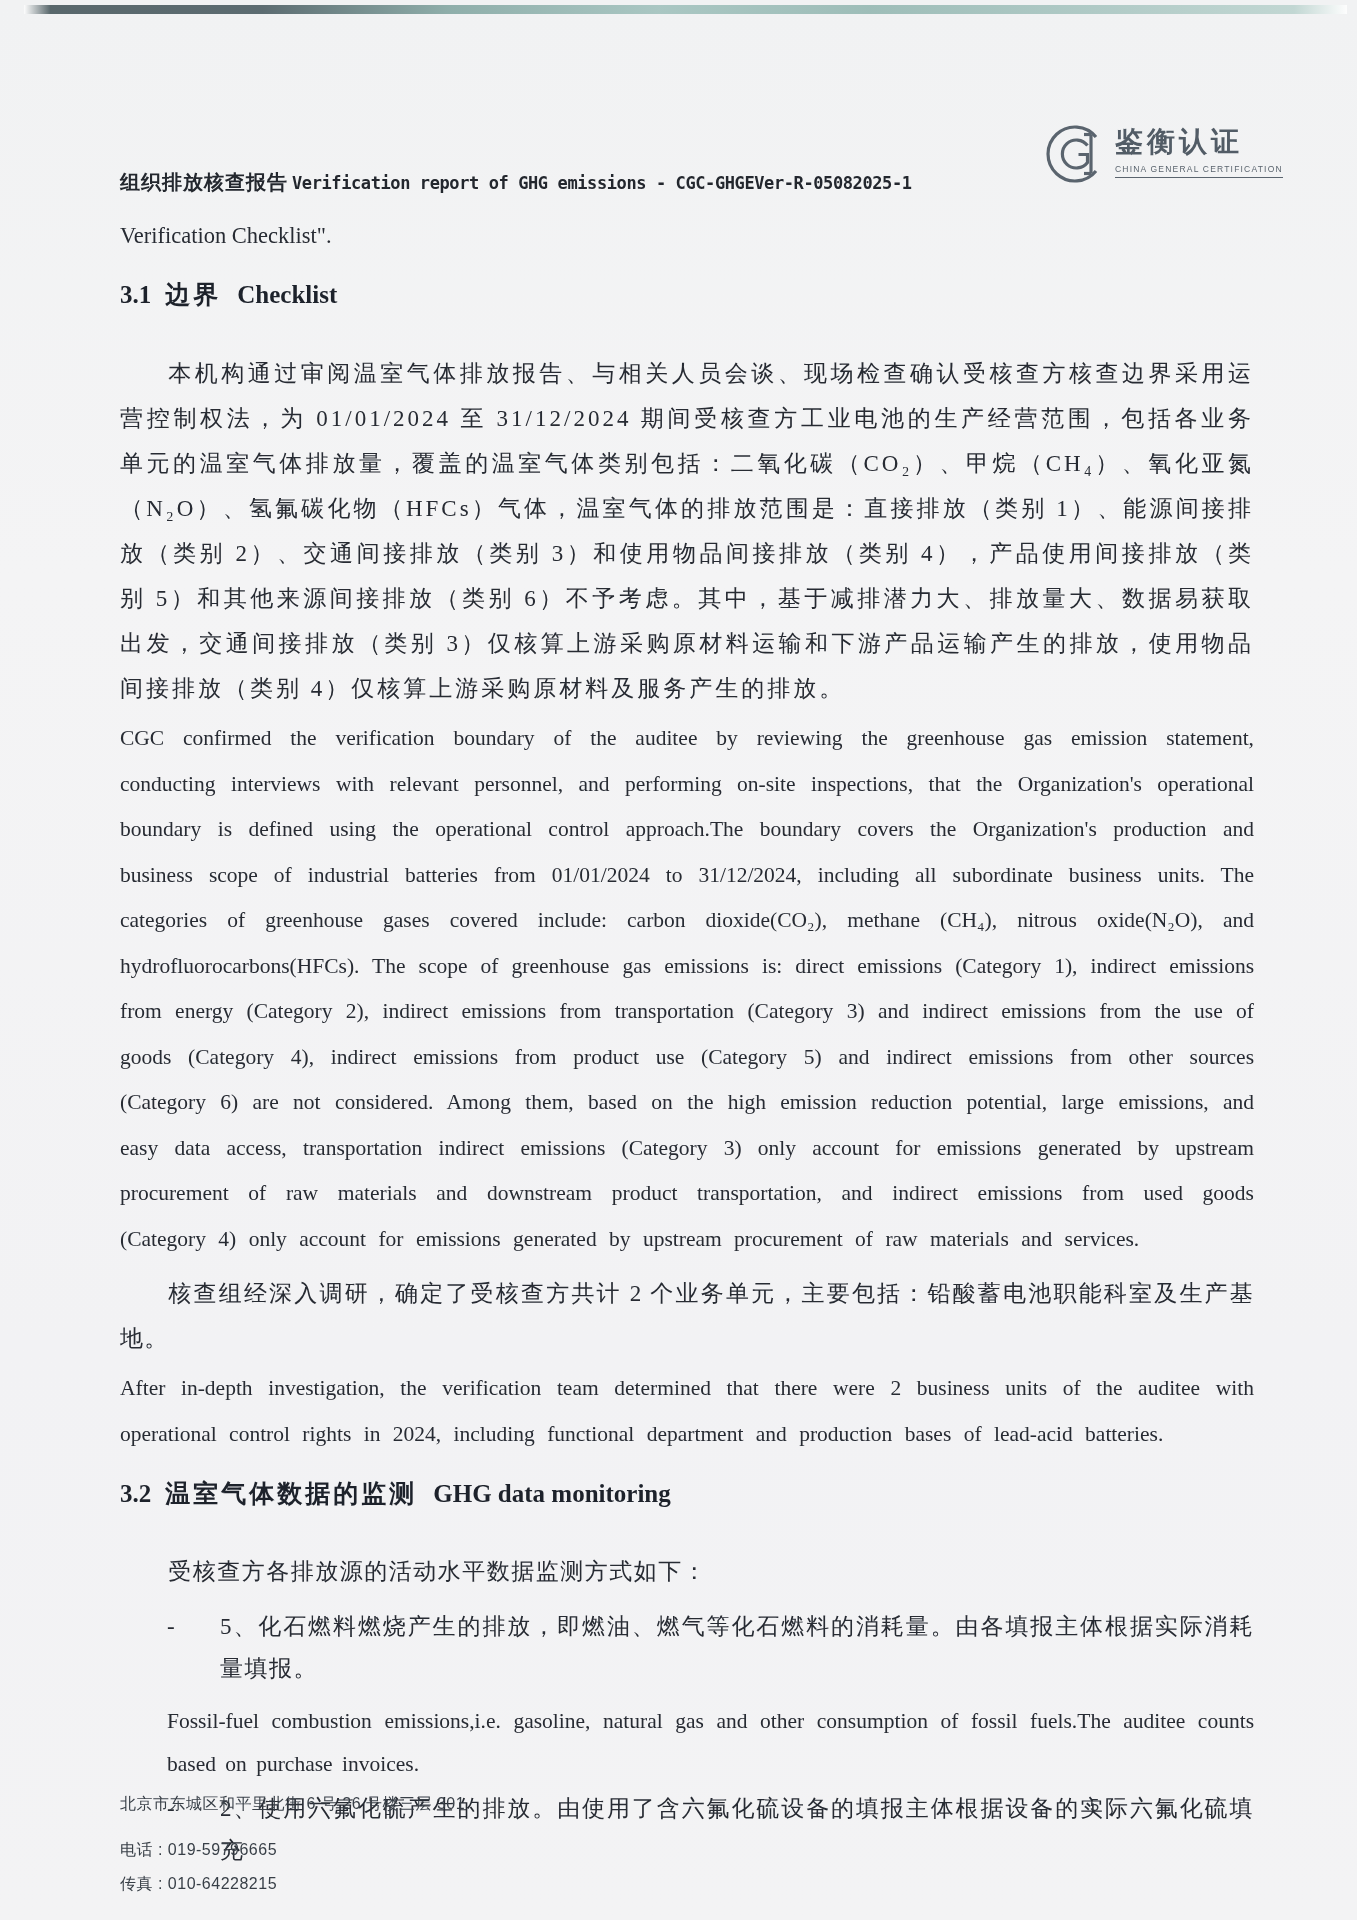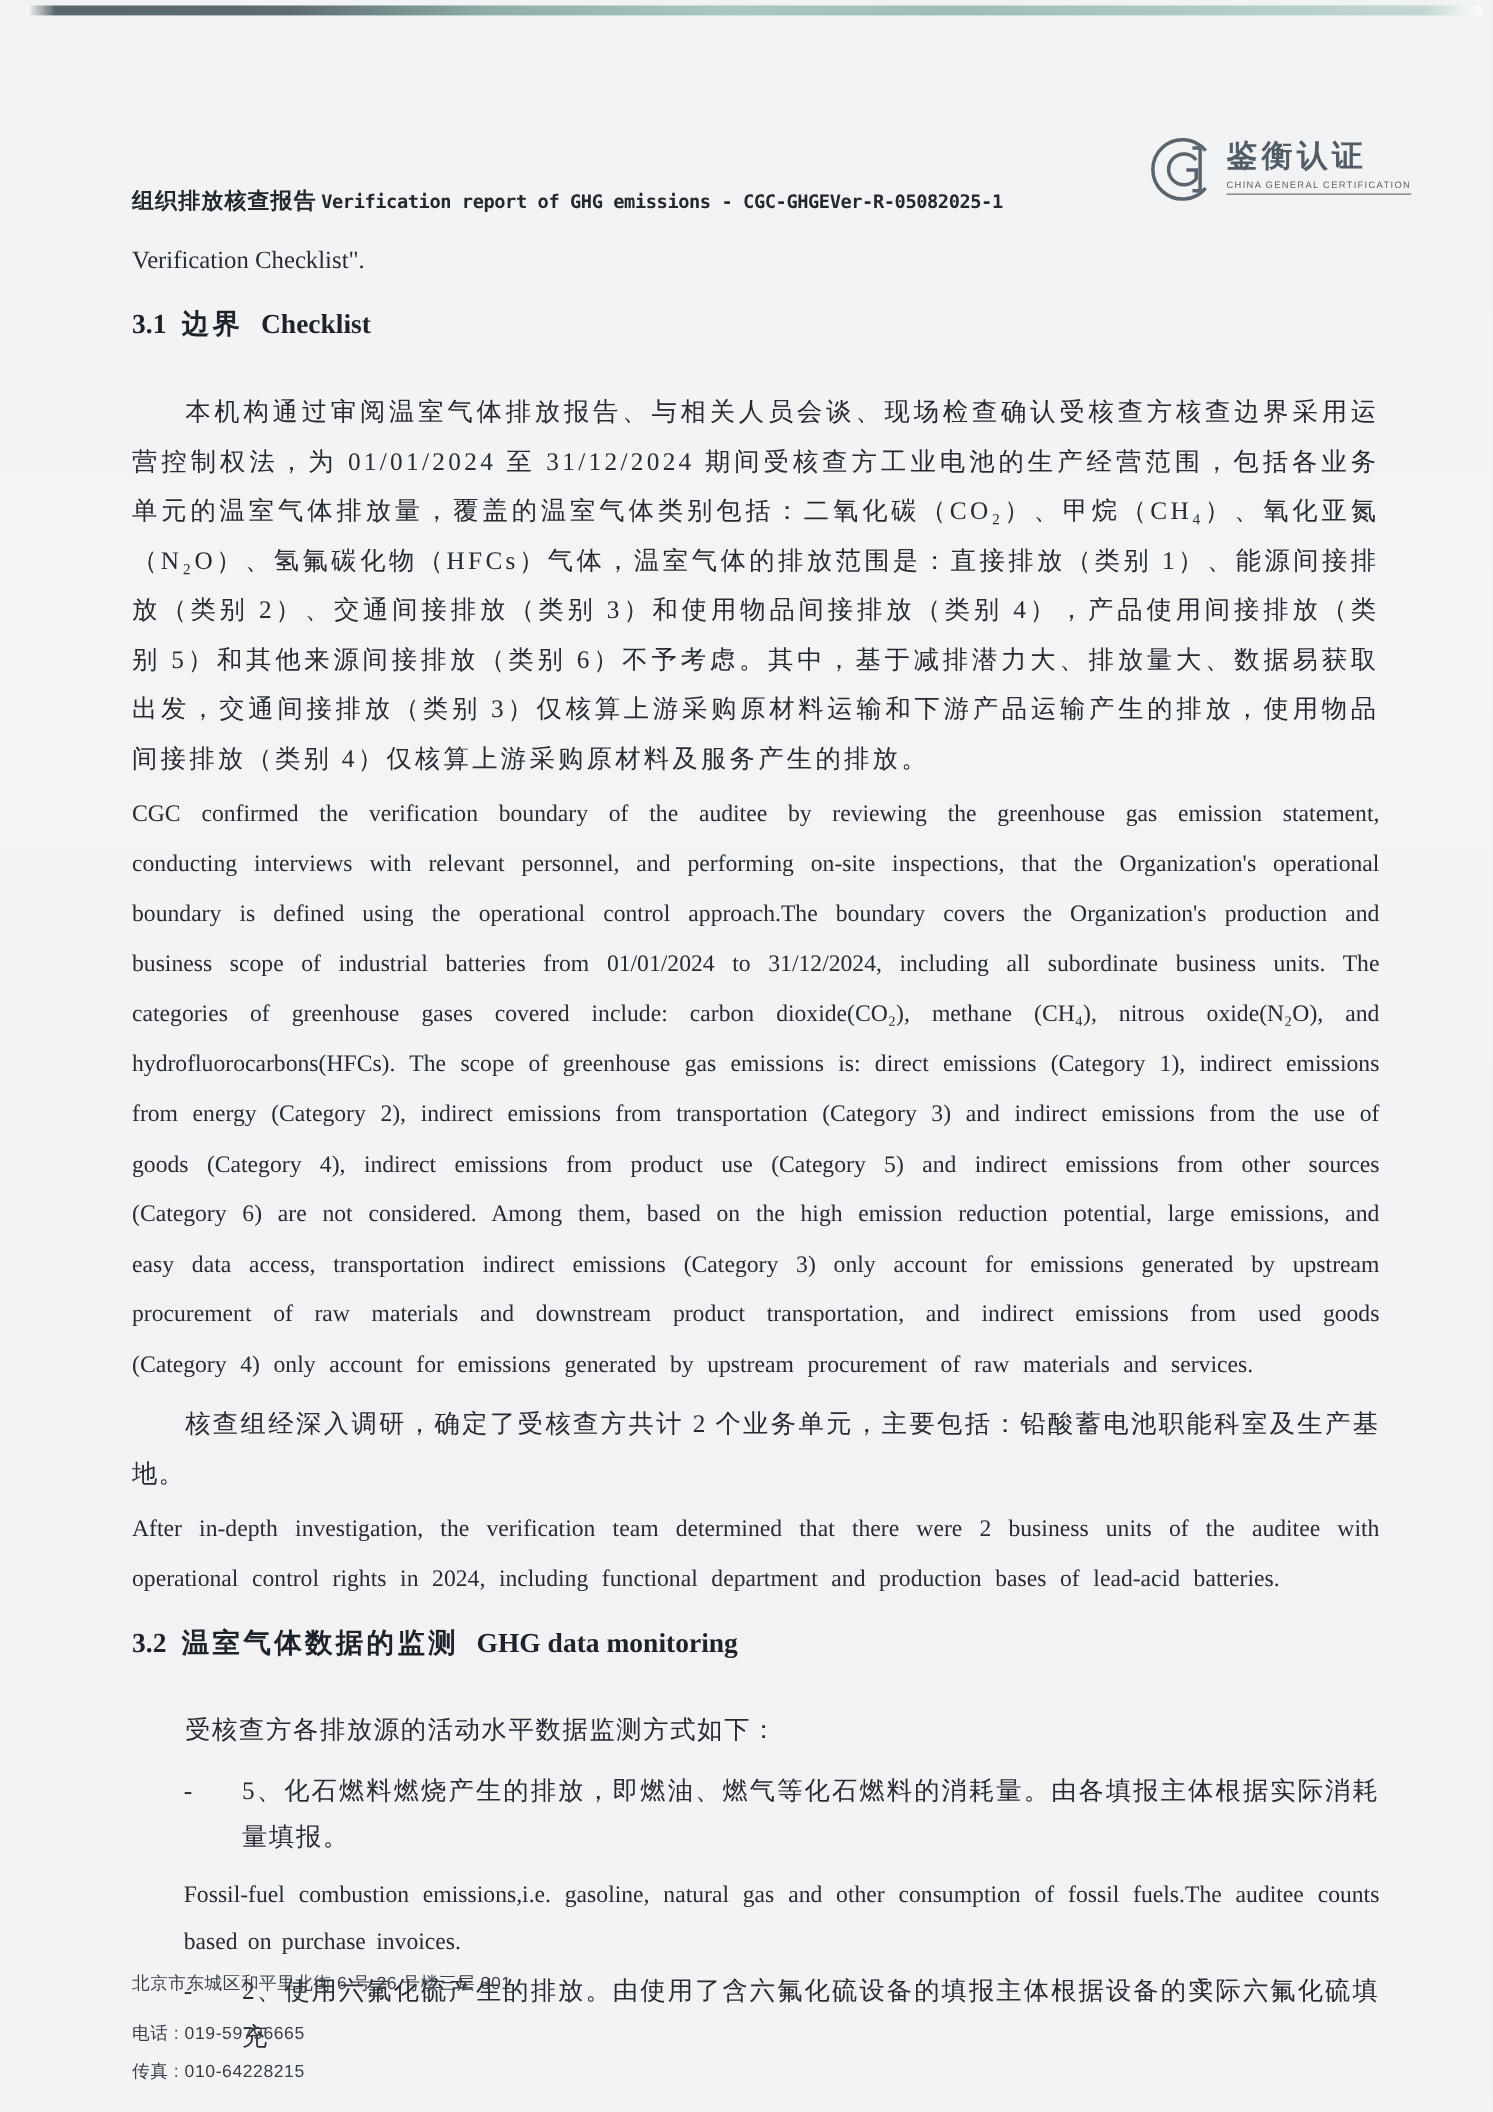--- a/index.html
+++ b/index.html
@@ -13,21 +13,21 @@
     overflow:hidden;
   }
   .scanline-top{
     position:absolute;top:5px;left:24px;right:10px;height:9px;
     background:linear-gradient(90deg,#ffffff 0%,#3e4f54 2%,#42545a 18%,#7da29d 32%,#9dbfba 48%,#8fb4ae 64%,#a6c4bf 82%,#b9d2cd 96%,#ffffff 100%);
     opacity:.85;
   }
   .content{position:absolute;top:170px;left:120px;width:1134px;}
   .doc-header{white-space:nowrap;line-height:26px;}
   .doc-title-zh{
-    font-family:Liberation Sans, sans-serif;
+    font-family:Liberation Mono, monospace;
     font-weight:bold;font-size:20px;letter-spacing:1px;color:#23272e;
   }
   .doc-title-en{
     font-family:"DejaVu Sans Mono","Liberation Mono",monospace;
     font-weight:bold;font-size:17px;letter-spacing:-0.4px;color:#23272e;
   }
   .logo{position:absolute;top:118px;left:1043px;width:230px;height:72px;}
   .logo-mark{position:absolute;left:0;top:4px;}
   .logo-text{position:absolute;left:72px;top:8px;width:150px;}
   .logo-zh{

